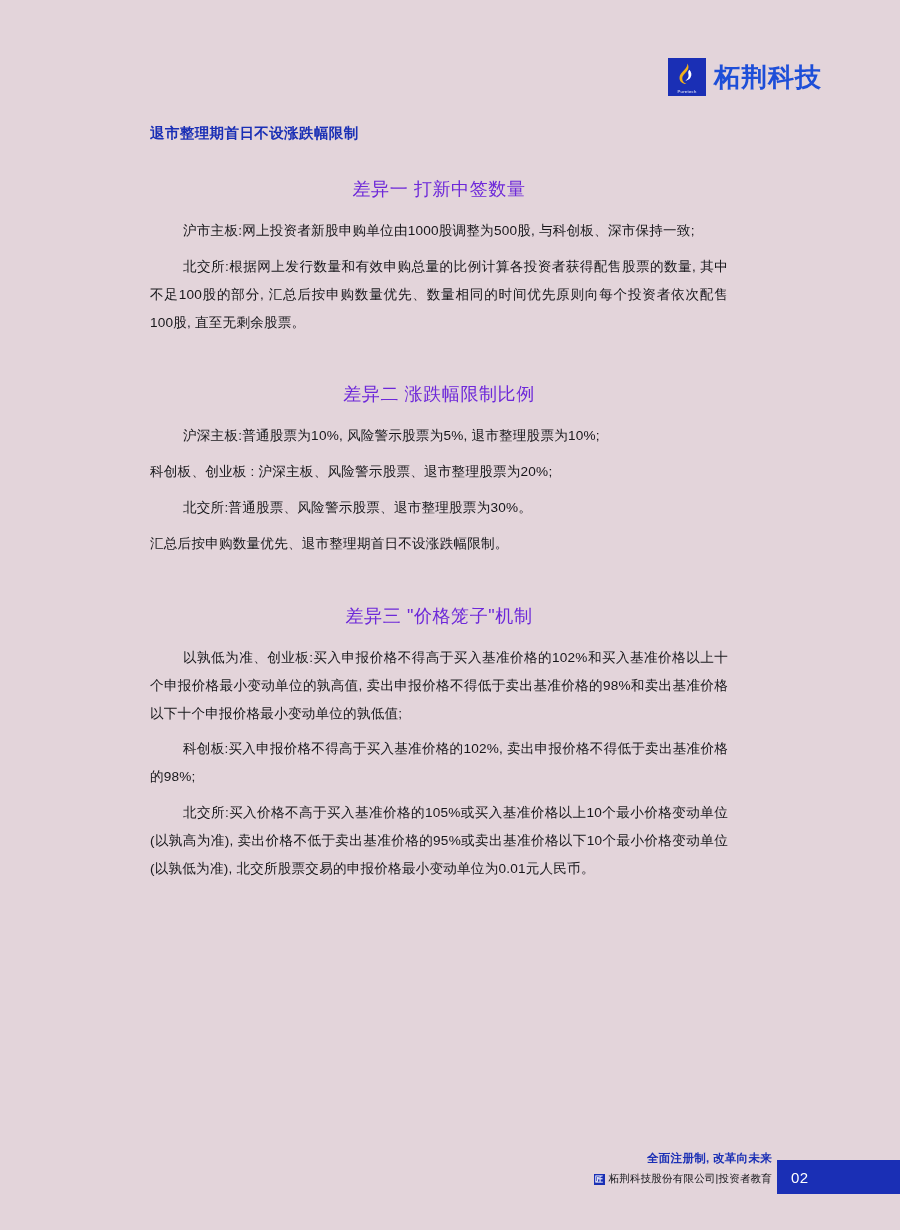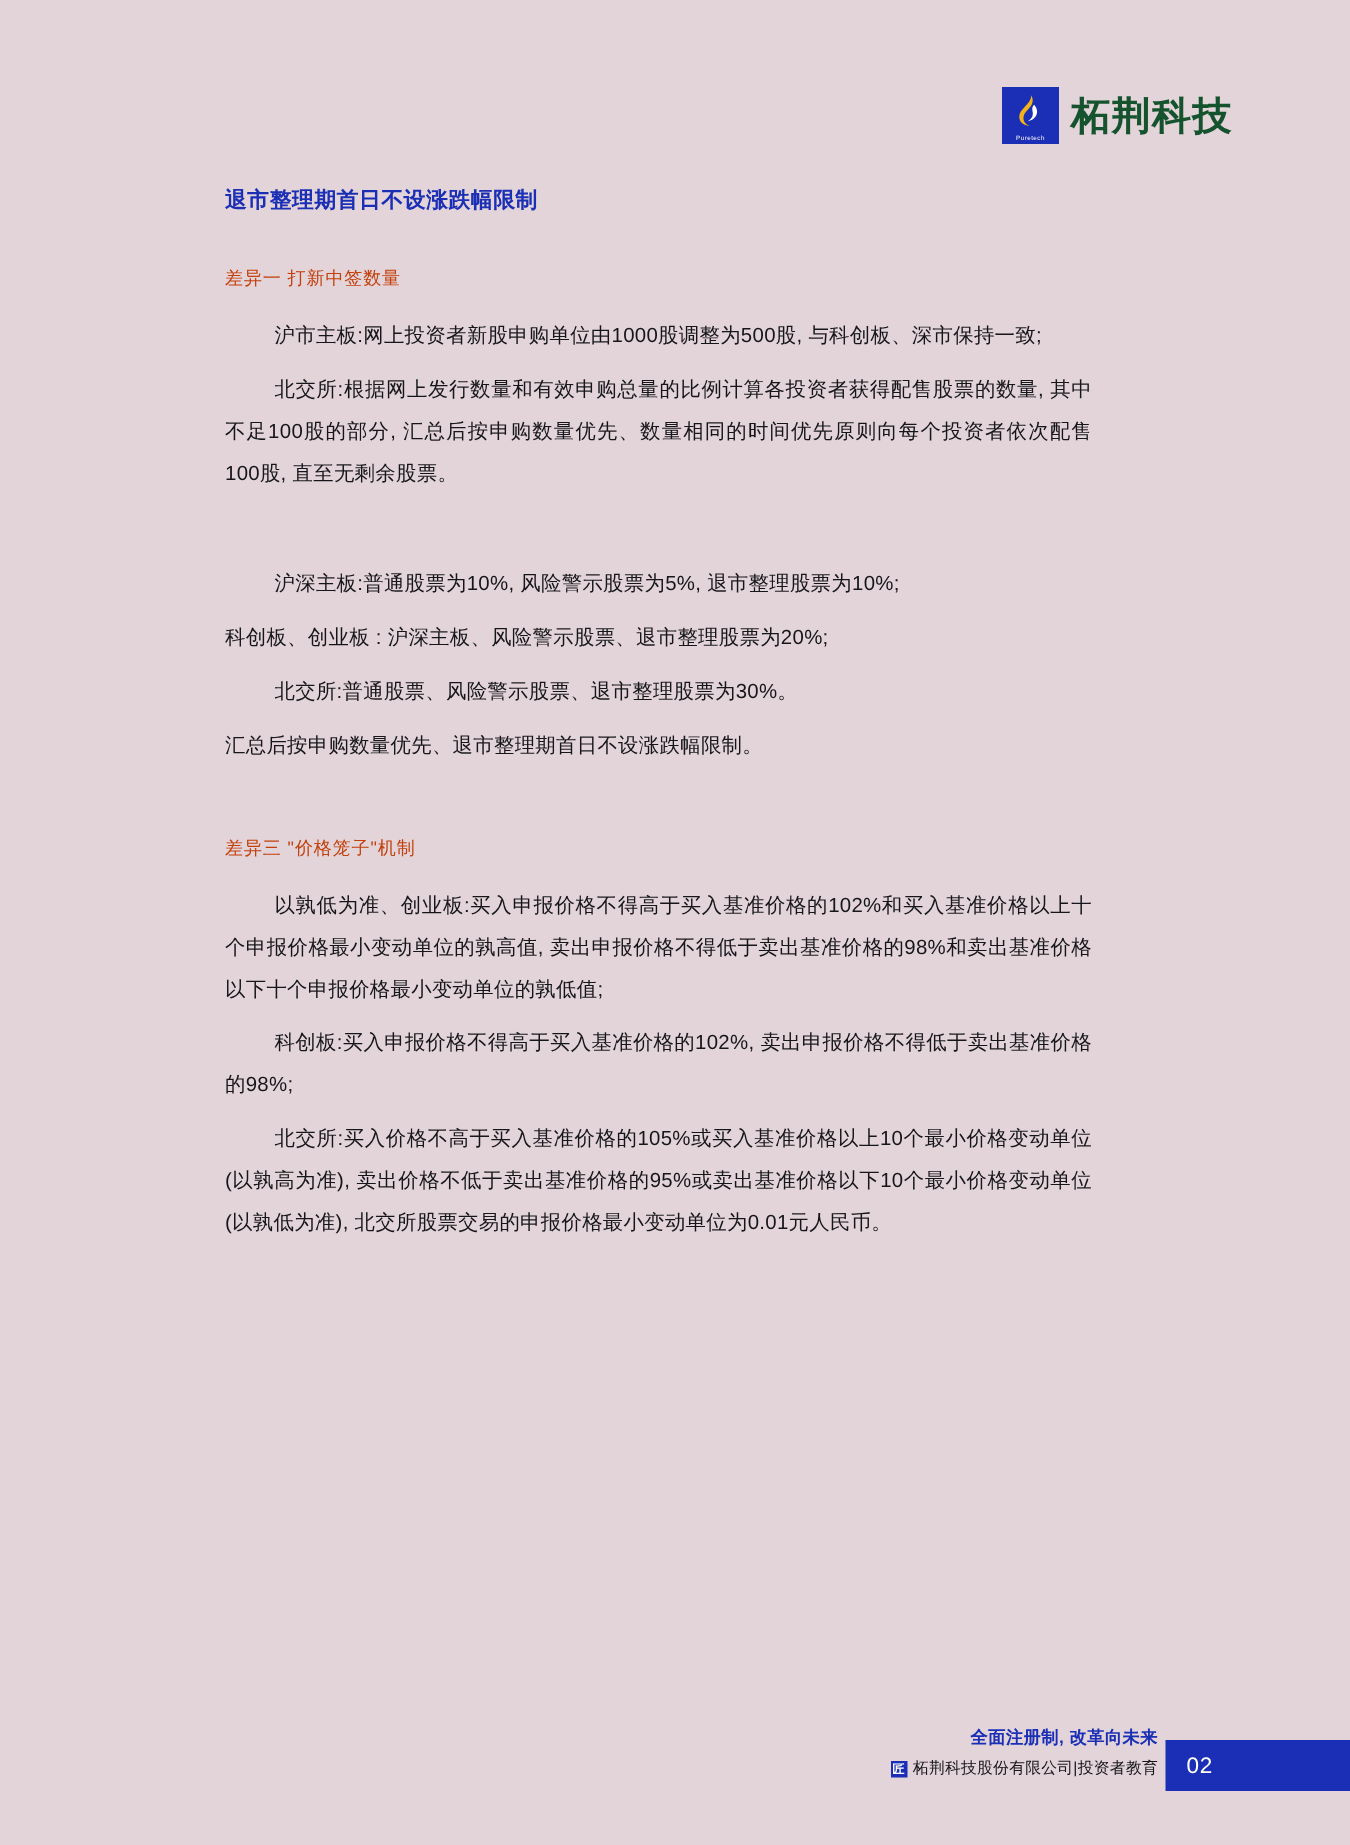--- a/index.html
+++ b/index.html
@@ -44,21 +44,21 @@
     text-align: center;
     font-size: 4.2px;
     color: #ffffff;
     letter-spacing: .3px;
     line-height: 1;
   }
   .logo-text {
     font-family: Liberation Mono, monospace;
     font-size: 26px;
     font-weight: 700;
-    color: #14532d;
+    color: #1d4ed8;
     letter-spacing: 1px;
     white-space: nowrap;
   }
 
   
   .content {
     position: absolute;
     left: 150px;
     top: 124px;
     width: 578px;
@@ -68,22 +68,23 @@
     color: #1a2fb5;
     font-size: 14.5px;
     font-weight: 700;
     letter-spacing: .4px;
     margin: 0 0 34px 0;
   }
 
   .section { margin-bottom: 0; }
 
   .section-heading {
-    font-size: 12px;
-    color: #c2410c;
+    text-align: center;
+    font-size: 18px;
+    color: #6d28d9;
     font-weight: 400;
     letter-spacing: .6px;
     margin: 0 0 16px 0;
   }
 
   p.para {
     margin: 0 0 8px 0;
     font-size: 13.6px;
     line-height: 2.05;
     color: #16161a;
@@ -177,20 +178,21 @@
       <span class="lead">沪市主板:</span><span>网上投资者新股申购单位由1000股调整为500股, 与科创板、深市保持一致;</span>
     </p>
     <p class="para">
       <span class="lead">北交所:</span><span>根据网上发行数量和有效申购总量的比例计算各投资者获得配售股票的数量, 其中不足100股的部分, 汇总后按申购数量优先、数量相同的时间优先原则向每个投资者依次配售100股, 直至无剩余股票。</span>
     </p>
   </div>
 
   <div class="gap-lg"></div>
 
   <div class="section">
+    <div class="section-heading">差异二 涨跌幅限制比例</div>
     <p class="para">
       <span class="lead">沪深主板:</span><span>普通股票为10%, 风险警示股票为5%, 退市整理股票为10%;</span>
     </p>
     <p class="para">
       <span>科创板、创业板 : 沪深主板、风险警示股票、退市整理股票为20%;</span>
     </p>
     <p class="para">
       <span class="lead">北交所:</span><span>普通股票、风险警示股票、退市整理股票为30%。</span>
     </p>
     <p class="para">

